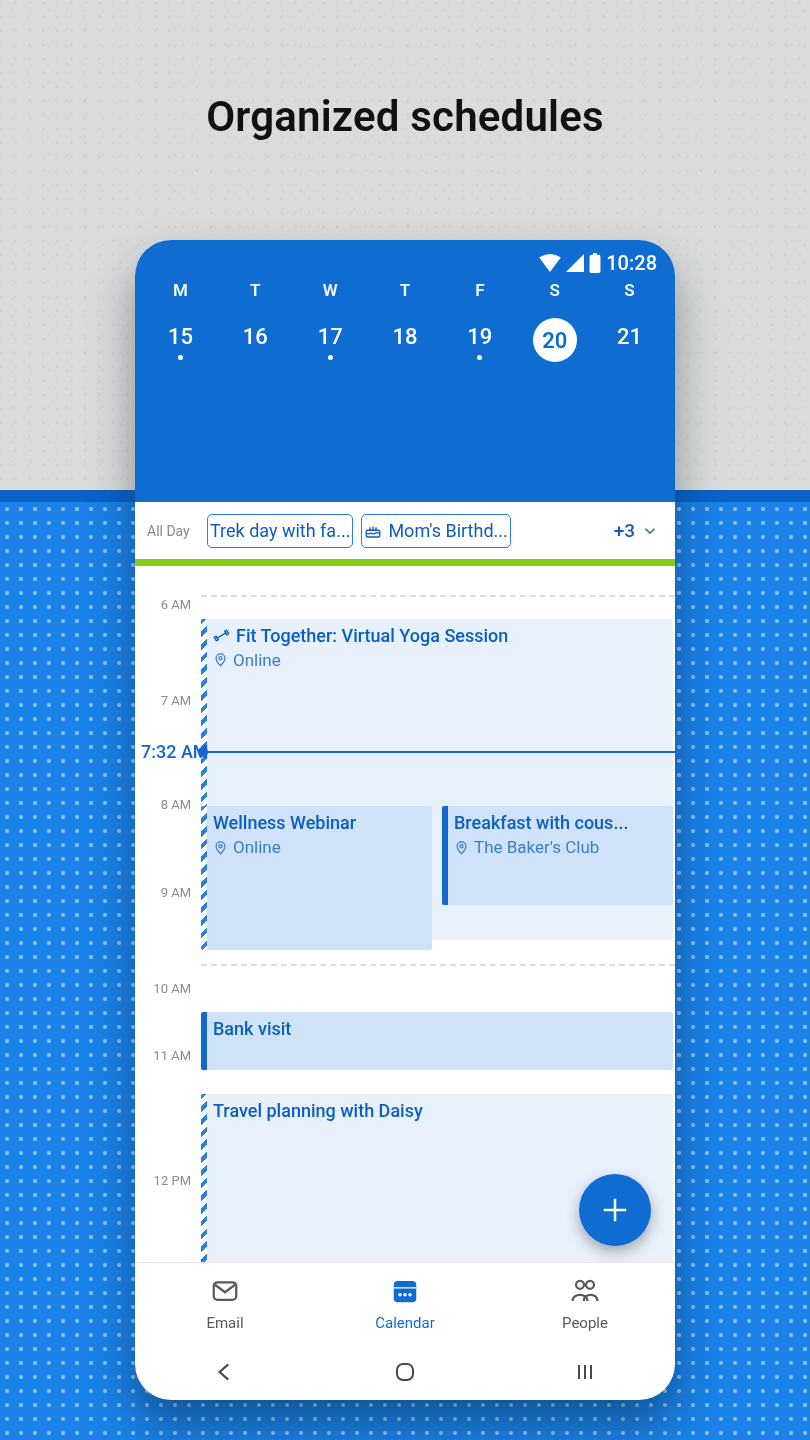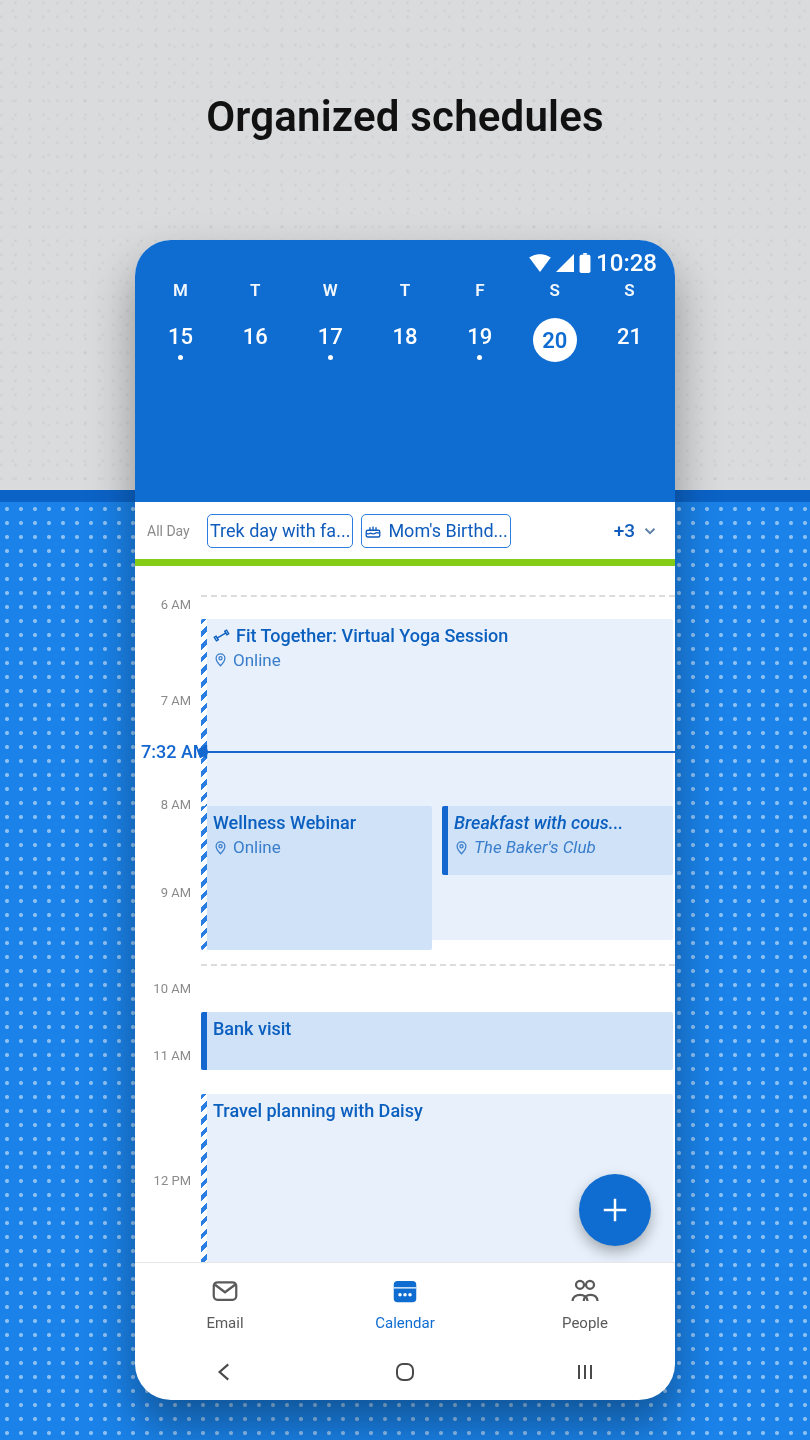--- a/index.html
+++ b/index.html
@@ -29,21 +29,21 @@
     width: 540px; height: 1160px;
     background: #fff; border-radius: 36px;
     box-shadow: 0 24px 46px rgba(0,0,0,.35);
     overflow: hidden;
   }
   
   .hdr {
     background: #0f6cd1; color: #fff; height: 262px;
     padding-top: 6px;
   }
-  .status { display: flex; justify-content: flex-end; align-items: center; gap: 5px; height: 34px; padding: 0 18px; font-size: 24px; font-weight: 500;}
+  .status { display: flex; justify-content: flex-end; align-items: center; gap: 5px; height: 34px; padding: 0 18px; font-size: 20px; font-weight: 500;}
   .wifi, .cell, .batt { display:inline-block; }
   .wifi svg, .cell svg, .batt svg { display:block; }
   .toprow { display:flex; align-items:center; height:70px; padding:0 18px 0 22px; }
   .avatar { width:42px; height:42px; border-radius:50%; background: radial-gradient(circle at 40% 35%, #ffd9c7 0 35%, #2a2a2a 60%), #e4301f; border:2px solid #e4301f; }
   .month { font-size: 27px; font-weight: 500; margin-left: 30px; flex:1; }
   .hicon { width:46px; height:46px; display:flex; align-items:center; justify-content:center; }
   .weekhead, .daterow { display:grid; grid-template-columns: repeat(7, 1fr); text-align:center; padding: 0 8px; }
   .weekhead div { font-size: 17px; font-weight:600; opacity:.95; }
   .daterow { margin-top: 20px; align-items:center; }
   .dcell { position:relative; font-size: 22px; font-weight:500; height: 60px; display:flex; flex-direction:column; align-items:center; justify-content:flex-start; padding-top:4px;}
@@ -212,21 +212,21 @@
             <span>Wellness Webinar</span>
           </div>
           <div class="loc">
             <svg width="15" height="15" viewBox="0 0 24 24" fill="none" stroke="#3a7ecb" stroke-width="2">
               <path d="M12 22s7-7 7-12a7 7 0 10-14 0c0 5 7 12 7 12z"></path>
               <circle cx="12" cy="10" r="2.5"></circle>
             </svg>
             <span>Online</span>
           </div>
         </div>
-        <div class="event ev-mid" style="left: 241px; width: 231px; top: 240px; height: 69px; font-style: italic;">
+        <div class="event ev-mid" style="left: 241px; width: 231px; top: 240px; height: 99px;">
           <div class="bar bar-solid"></div>
           <div class="title">
             <span>Breakfast with cous...</span>
           </div>
           <div class="loc">
             <svg width="15" height="15" viewBox="0 0 24 24" fill="none" stroke="#3a7ecb" stroke-width="2">
               <path d="M12 22s7-7 7-12a7 7 0 10-14 0c0 5 7 12 7 12z"></path>
               <circle cx="12" cy="10" r="2.5"></circle>
             </svg>
             <span>The Baker's Club</span>

